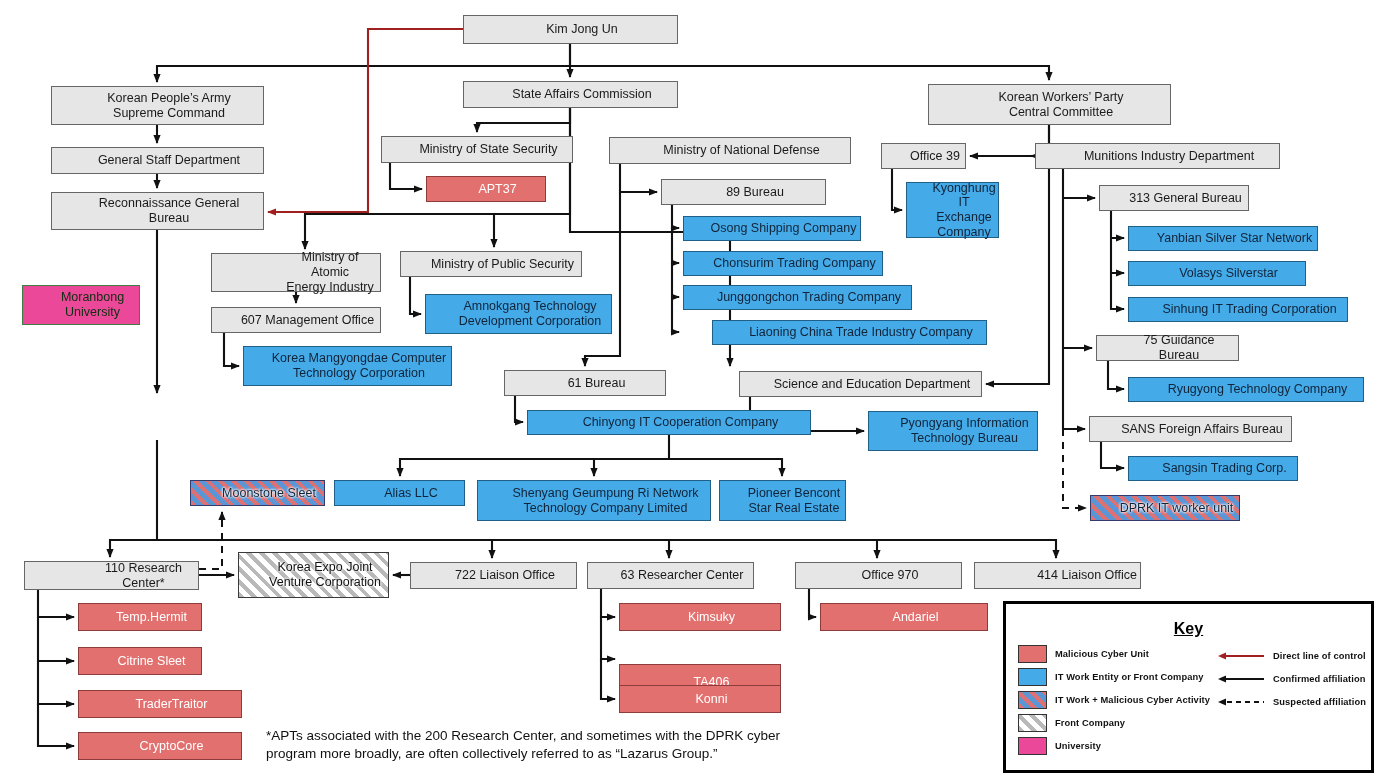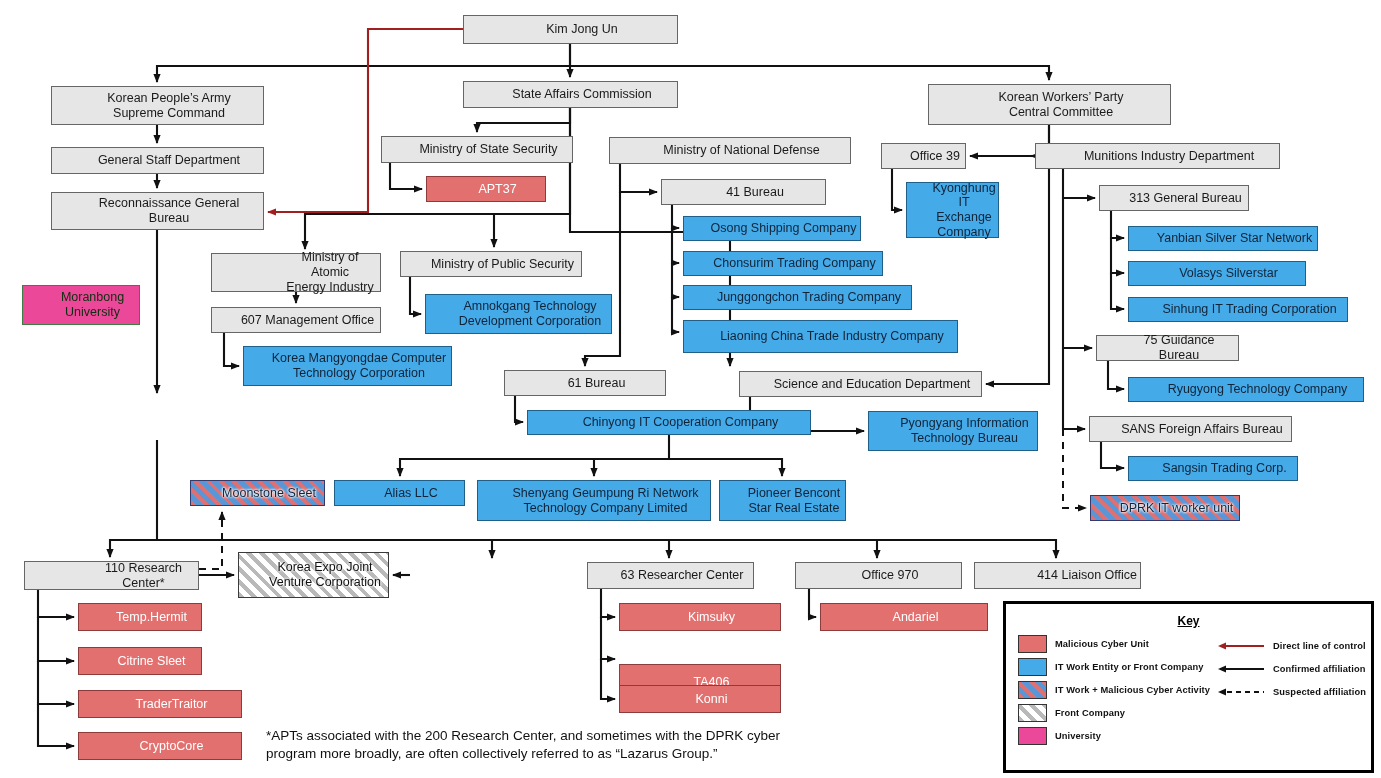--- a/index.html
+++ b/index.html
@@ -23,21 +23,21 @@
       background-image:repeating-linear-gradient(45deg,
          #b9b9b9 0px, #b9b9b9 4px, #ffffff 4px, #ffffff 9px);}
   .node span{display:block;position:relative;z-index:2;margin-left:23px;}
   .hatchblue span,.hatchwhite span{text-shadow:0 0 3px #fff,0 0 3px #fff,0 0 2px #fff;}
 
   #footnote{position:absolute;left:266px;top:727px;width:560px;font-size:13.5px;
             line-height:1.35;color:#111;z-index:4;}
 
   #key{position:absolute;left:1003px;top:601px;width:365px;height:166px;
        background:#fff;border:3px solid #000;z-index:5;}
-  #key-title{text-align:center;font-weight:bold;font-size:12px;margin-top:10px;
+  #key-title{text-align:center;font-weight:bold;font-size:16px;margin-top:16px;
              text-decoration:underline;color:#000;}
   .kcols{display:flex;padding:4px 0 0 12px;}
   .kleft{width:200px;}
   .kright{width:150px;padding-top:2px;}
   .krow{display:flex;align-items:center;height:23px;}
   .kswatch{width:27px;height:16px;border:1px solid #333;margin-right:8px;flex:none;}
   .klabel{font-size:9.3px;font-weight:bold;color:#111;letter-spacing:.1px;}
   .krow2{display:flex;align-items:center;height:23px;text-align:right;}
   .kline{width:48px;height:12px;margin-right:7px;flex:none;}
 </style>
@@ -224,21 +224,21 @@
     <div class="node gray" style="left: 1035px; top: 143px; width: 245px; height: 26px;">
       <span>Munitions Industry Department</span>
     </div>
     <div class="node gray" style="left: 51px; top: 192px; width: 213px; height: 38px;">
       <span>Reconnaissance General Bureau</span>
     </div>
     <div class="node red" style="left: 426px; top: 176px; width: 120px; height: 26px;">
       <span>APT37</span>
     </div>
     <div class="node gray" style="left: 661px; top: 179px; width: 165px; height: 26px;">
-      <span>41 Bureau</span>
+      <span>89 Bureau</span>
     </div>
     <div class="node blue" style="left: 906px; top: 182px; width: 93px; height: 56px;">
       <span>Kyonghung<br>IT Exchange<br>Company</span>
     </div>
     <div class="node gray" style="left: 1099px; top: 185px; width: 150px; height: 26px;">
       <span>313 General Bureau</span>
     </div>
     <div class="node blue" style="left: 683px; top: 216px; width: 178px; height: 25px;">
       <span>Osong Shipping Company</span>
     </div>
@@ -265,21 +265,21 @@
     </div>
     <div class="node blue" style="left: 425px; top: 294px; width: 187px; height: 40px;">
       <span>Amnokgang Technology<br>Development Corporation</span>
     </div>
     <div class="node blue" style="left: 1128px; top: 297px; width: 220px; height: 25px;">
       <span>Sinhung IT Trading Corporation</span>
     </div>
     <div class="node gray" style="left: 211px; top: 307px; width: 170px; height: 26px;">
       <span>607 Management Office</span>
     </div>
-    <div class="node blue" style="left: 683px; top: 320px; width: 275px; height: 33px;">
+    <div class="node blue" style="left: 712px; top: 320px; width: 275px; height: 25px;">
       <span>Liaoning China Trade Industry Company</span>
     </div>
     <div class="node gray" style="left: 1096px; top: 335px; width: 143px; height: 26px;">
       <span>75 Guidance Bureau</span>
     </div>
     <div class="node blue" style="left: 243px; top: 346px; width: 209px; height: 40px;">
       <span>Korea Mangyongdae Computer<br>Technology Corporation</span>
     </div>
     <div class="node gray" style="left: 504px; top: 370px; width: 162px; height: 26px;">
       <span>61 Bureau</span>
@@ -316,20 +316,23 @@
     </div>
     <div class="node hatchblue" style="left: 1090px; top: 495px; width: 150px; height: 26px;">
       <span>DPRK IT worker unit</span>
     </div>
     <div class="node gray" style="left: 24px; top: 561px; width: 175px; height: 29px; padding-left: 44px;">
       <span>110 Research Center*</span>
     </div>
     <div class="node hatchwhite" style="left: 238px; top: 552px; width: 151px; height: 46px;">
       <span>Korea Expo Joint<br>Venture Corporation</span>
     </div>
+    <div class="node gray" style="left: 410px; top: 562px; width: 167px; height: 27px;">
+      <span>722 Liaison Office</span>
+    </div>
     <div class="node gray" style="left: 587px; top: 562px; width: 167px; height: 27px;">
       <span>63 Researcher Center</span>
     </div>
     <div class="node gray" style="left: 795px; top: 562px; width: 167px; height: 27px;">
       <span>Office 970</span>
     </div>
     <div class="node gray" style="left: 974px; top: 562px; width: 167px; height: 27px; justify-content: flex-end;">
       <span>414 Liaison Office</span>
     </div>
     <div class="node red" style="left: 619px; top: 603px; width: 162px; height: 28px;">

